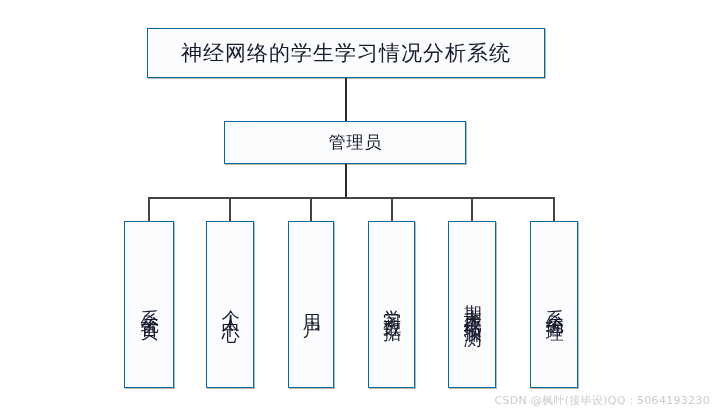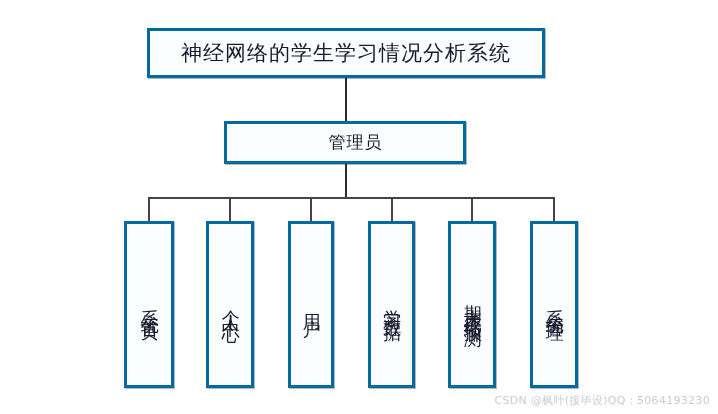--- a/index.html
+++ b/index.html
@@ -28,21 +28,21 @@
   }
   .connector.v { width: 2px; }
   .connector.h { height: 2px; }
   .connector.thin { background: #444444; }
 
   
   .node {
     position: absolute;
     box-sizing: border-box;
     background: #fbfcfe;
-    border: 3px solid #0369a1;
+    border: 1px solid #0369a1;
     box-shadow: 1px 1px 0 rgba(0,0,0,0.28);
     display: flex;
     align-items: center;
     justify-content: center;
     color: #1a1a2e;
   }
 
   
   #node-title {
     left: 147px;

